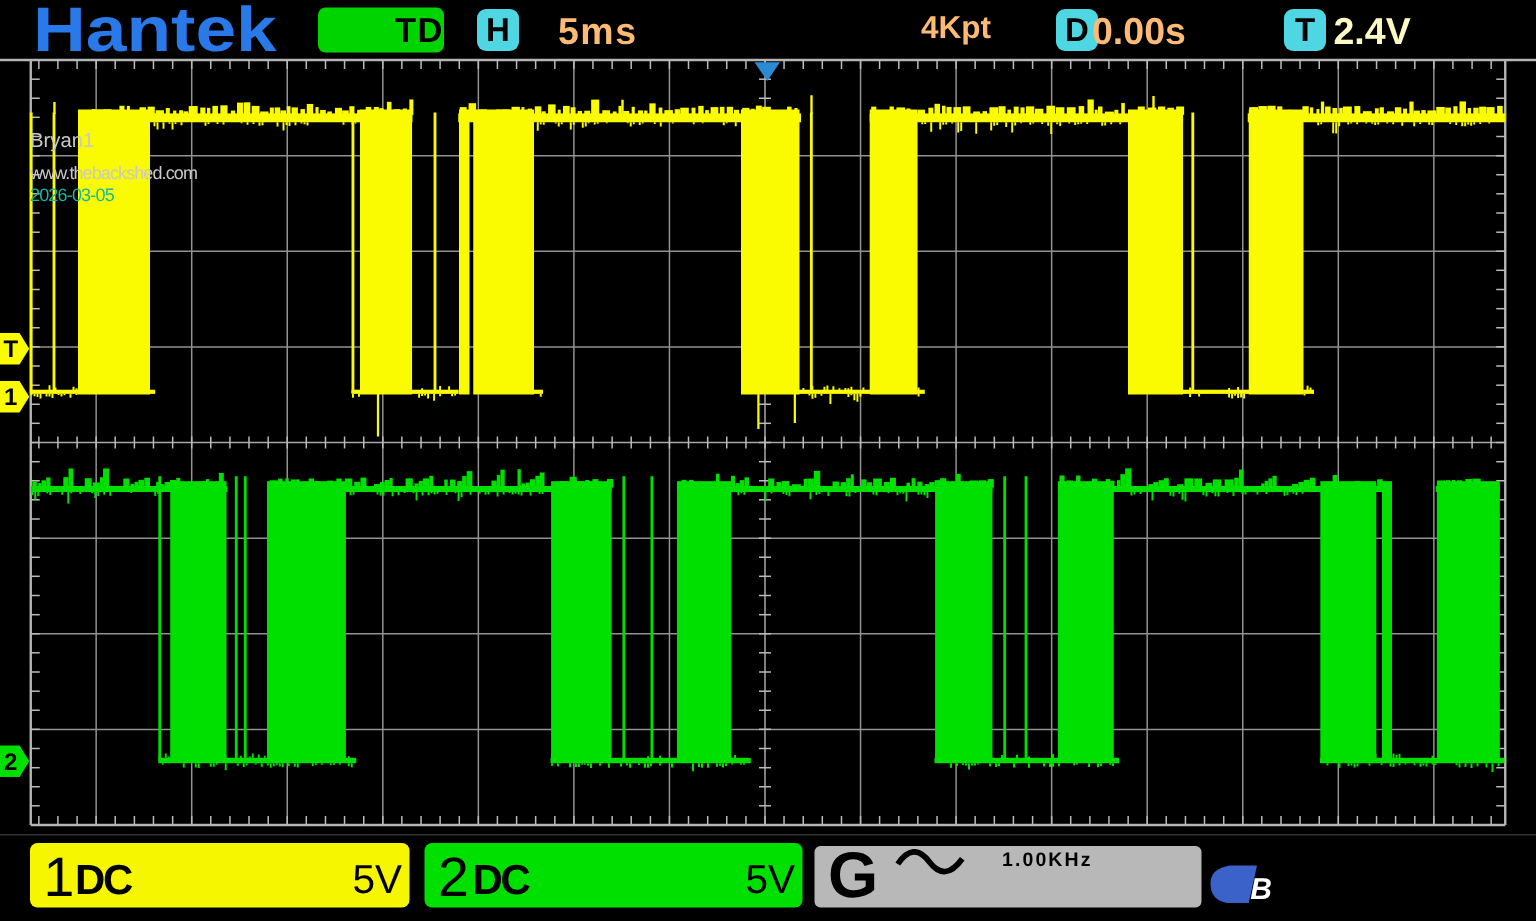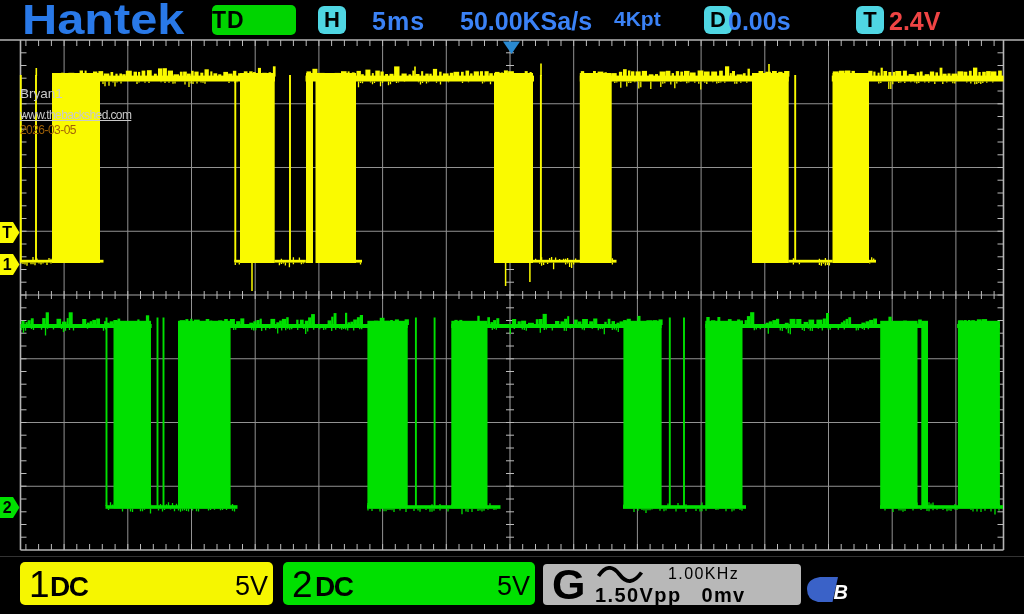--- a/index.html
+++ b/index.html
@@ -1,19 +1,19 @@
 <!DOCTYPE html>
 <html><head><meta charset="utf-8">
 <style>
   html,body{margin:0;padding:0;background:#000;}
   *{-webkit-font-smoothing:antialiased;}
   #scr{position:relative;width:1024px;height:614px;overflow:hidden;background:#000;
        font-family:"Liberation Sans",sans-serif;}
   #wave{position:absolute;left:0;top:0;}
-  .tb{position:absolute;font-weight:bold;color:#3b82f6;white-space:nowrap;}
+  .tb{position:absolute;font-weight:bold;color:#fdba74;white-space:nowrap;}
   .badge{position:absolute;width:28px;height:28px;top:6px;border-radius:6px;background:#4fd6e3;
          color:#000;font-weight:bold;font-size:22px;text-align:center;line-height:28px;}
   .botbox{position:absolute;top:562px;height:43px;border-radius:5px;color:#000;}
 </style></head>
 <body>
 <div id="scr">
   <div id="wave"><svg width="1024" height="614" viewBox="0 0 1024 614">
 <rect width="1024" height="614" fill="#000"></rect>
 <line x1="64.1" y1="40" x2="64.1" y2="550" stroke="#929292" stroke-width="1"></line>
 <line x1="127.8" y1="40" x2="127.8" y2="550" stroke="#929292" stroke-width="1"></line>
@@ -768,50 +768,48 @@
 <polygon points="0.0,222.0 13.0,222.0 19.5,232.5 13.0,243.0 0.0,243.0" fill="#fafa00"></polygon>
         <text x="7.2" y="238.0" text-anchor="middle" font-family="Liberation Sans, sans-serif" font-size="16" font-weight="bold" fill="#000">T</text>
 <polygon points="0.0,254.0 13.0,254.0 19.5,264.5 13.0,275.0 0.0,275.0" fill="#fafa00"></polygon>
         <text x="7.2" y="270.0" text-anchor="middle" font-family="Liberation Sans, sans-serif" font-size="16" font-weight="bold" fill="#000">1</text>
 <polygon points="0.0,497.0 13.0,497.0 19.5,507.5 13.0,518.0 0.0,518.0" fill="#00e000"></polygon>
         <text x="7.2" y="513.0" text-anchor="middle" font-family="Liberation Sans, sans-serif" font-size="16" font-weight="bold" fill="#000">2</text>
 </svg></div>
 
   <div class="tb" style="left:22px;top:-4px;font-size:42px;color:#2979e8;transform:scaleX(1.16);transform-origin:0 50%;">Hantek</div>
   <div style="position:absolute;left:212px;top:5px;width:84px;height:30px;background:#00d400;border-radius:5px;"></div>
-  <div class="tb" style="left:212px;top:5px;width:84px;height:29px;color:#000;font-size:23px;line-height:30px;text-align:left;letter-spacing:1px;">TD</div>
+  <div class="tb" style="left:212px;top:5px;width:84px;height:29px;color:#000;font-size:23px;line-height:30px;text-align:right;letter-spacing:1px;">TD</div>
   <div class="badge" style="left:318px;">H</div>
   <div class="tb" style="left:372px;top:7px;font-size:25px;letter-spacing:1px;">5ms</div>
-  <div class="tb" style="left:460px;top:7px;font-size:25px;">50.00KSa/s</div>
   <div class="tb" style="left:614px;top:7px;font-size:21px;">4Kpt</div>
   <div class="badge" style="left:704px;">D</div>
   <div class="tb" style="left:728px;top:7px;font-size:25px;">0.00s</div>
   <div class="badge" style="left:856px;">T</div>
-  <div class="tb" style="left:889px;top:7px;font-size:25px;color:#ef4444;">2.4V</div>
+  <div class="tb" style="left:889px;top:7px;font-size:25px;color:#fef9c3;">2.4V</div>
 
   <div style="position:absolute;left:20px;top:86px;font-size:13.5px;color:#c9c9c9;text-align:right;">Bryan1</div>
-  <div style="position:absolute;left:20px;top:108px;font-size:12px;letter-spacing:-0.6px;color:#c9c9c9;text-decoration:underline;">www.thebackshed.com</div>
-  <div style="position:absolute;left:20px;top:123px;font-size:12px;letter-spacing:-0.55px;color:#a16207;">2026-03-05</div>
+  <div style="position:absolute;left:20px;top:108px;font-size:12px;letter-spacing:-0.6px;color:#c9c9c9;">www.thebackshed.com</div>
+  <div style="position:absolute;left:20px;top:123px;font-size:12px;letter-spacing:-0.55px;color:#14b8a6;">2026-03-05</div>
 
   <div style="position:absolute;left:0;top:556px;width:1024px;height:1px;background:#333;"></div>
   <div class="botbox" style="left:20px;width:253px;background:#f6f600;">
     <span style="position:absolute;left:9px;top:2px;font-size:37px;">1</span>
     <span style="position:absolute;left:30px;top:9px;font-size:28px;font-weight:bold;letter-spacing:-1.5px;">DC</span>
     <span style="position:absolute;right:5px;top:9px;font-size:27px;">5V</span>
   </div>
   <div class="botbox" style="left:283px;width:252px;background:#00e000;">
     <span style="position:absolute;left:9px;top:2px;font-size:37px;">2</span>
     <span style="position:absolute;left:32px;top:9px;font-size:28px;font-weight:bold;letter-spacing:-1.5px;">DC</span>
     <span style="position:absolute;right:5px;top:9px;font-size:27px;">5V</span>
   </div>
   <div class="botbox" style="left:543px;top:564px;width:258px;height:41px;background:#b8b8b8;border-radius:4px;">
     <span style="position:absolute;left:9px;top:-4px;font-size:43px;font-weight:bold;">G</span>
     <svg style="position:absolute;left:53px;top:2px;" width="48" height="18" viewBox="0 0 48 18">
       <path d="M2.5 10 Q 13 -5.5 23.5 8.5 Q 34 22.5 45.5 6.5" stroke="#000" stroke-width="3.8" fill="none"></path>
     </svg>
-    <span style="position:absolute;left:125px;top:1px;font-size:16px;font-weight:normal;letter-spacing:1.4px;">1.00KHz</span>
-    <span style="position:absolute;left:52px;top:20px;font-size:20px;font-weight:bold;letter-spacing:1.4px;word-spacing:3px;">1.50Vpp&nbsp; 0mv</span>
+    <span style="position:absolute;left:125px;top:1px;font-size:13px;font-weight:bold;letter-spacing:1.4px;">1.00KHz</span>
   </div>
   <svg style="position:absolute;left:806px;top:576px;" width="46" height="28" viewBox="0 0 46 28">
     <path d="M14 1 L32 1 L26.5 26 L12 26 Q1 24 1 13 Q1 3 14 1 Z" fill="#3a62c8"></path>
     <text x="27.5" y="23" font-family="Liberation Sans, sans-serif" font-size="20" font-weight="bold" font-style="italic" fill="#fff">B</text>
   </svg>
 </div>
 
 </body></html>

